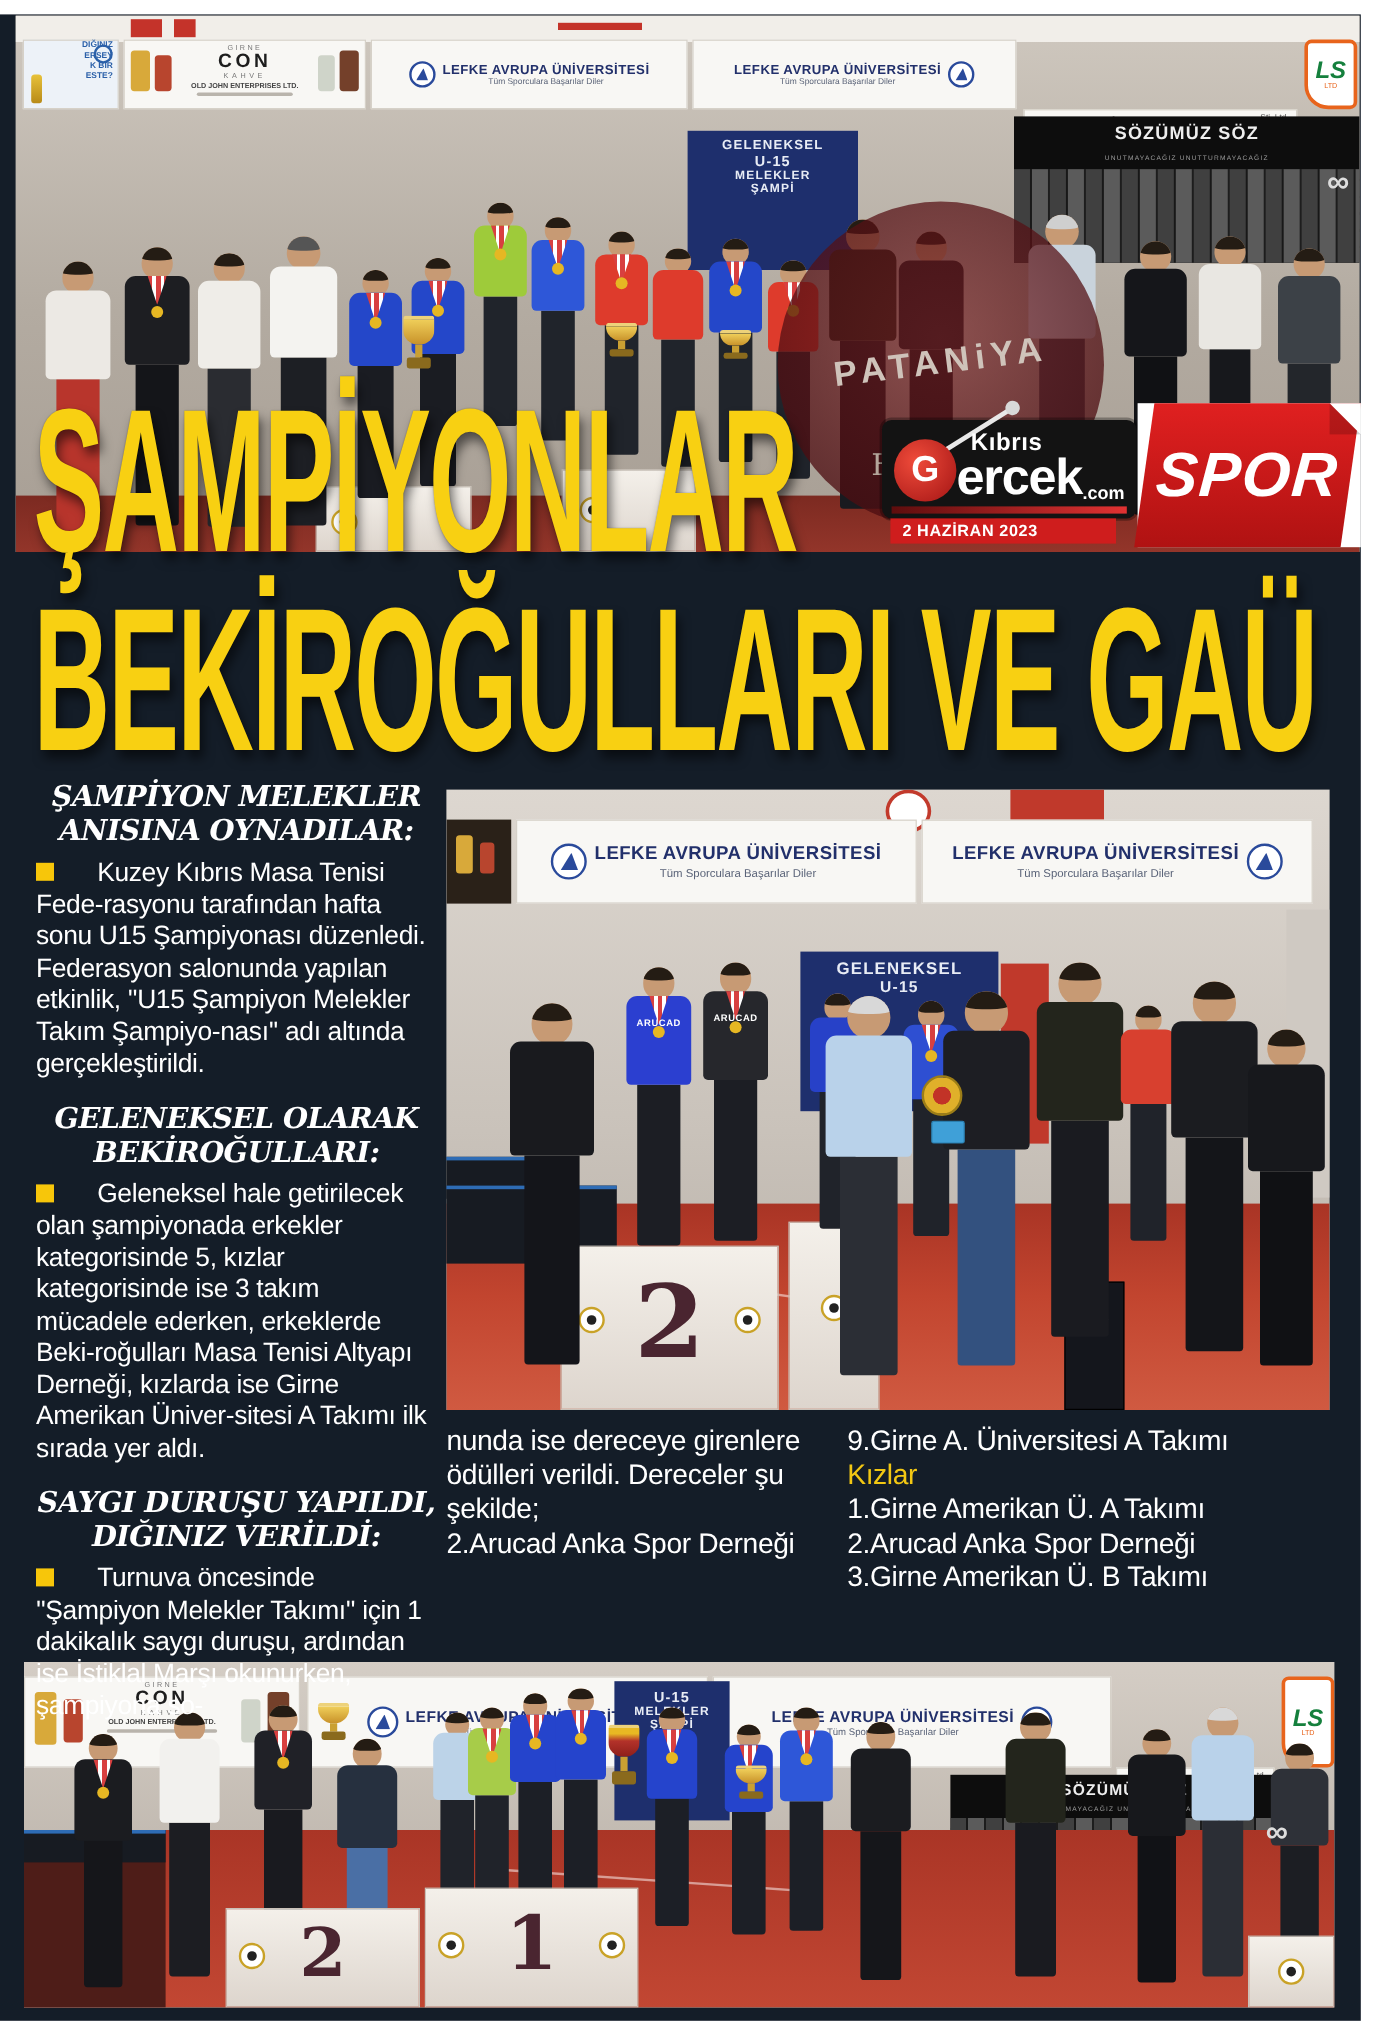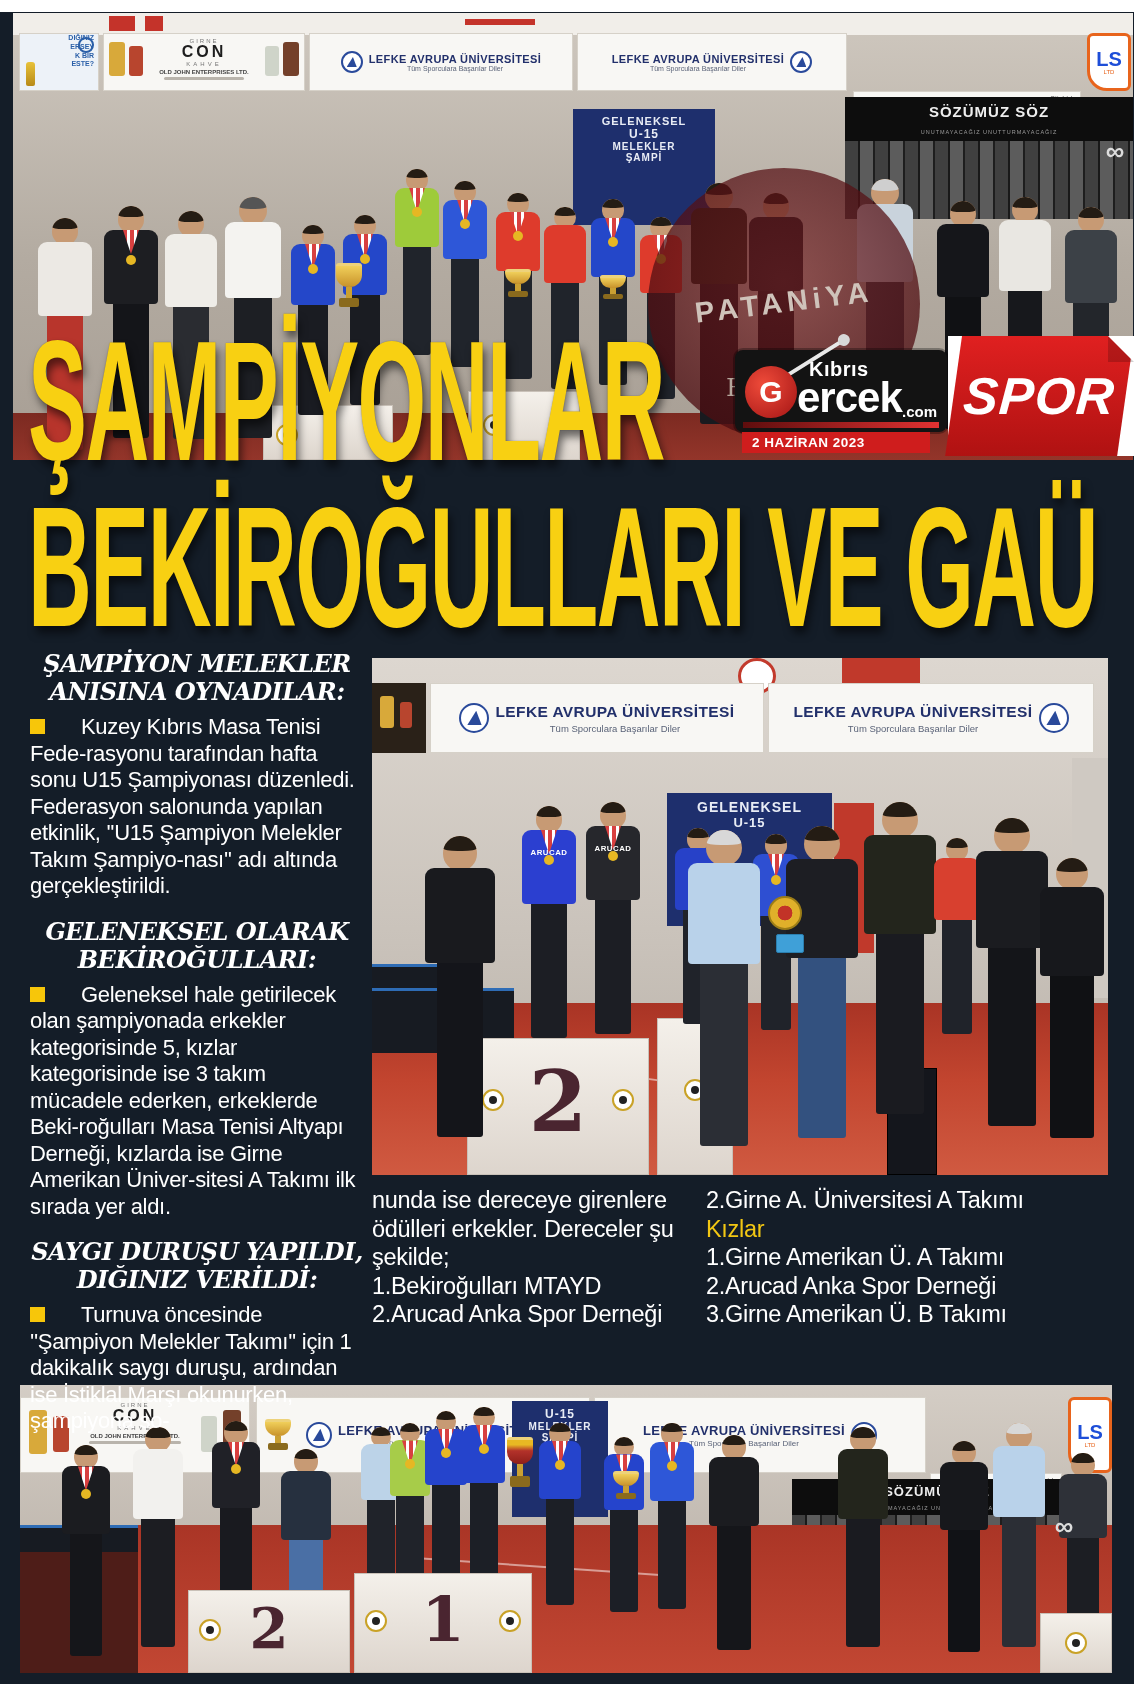--- a/index.html
+++ b/index.html
@@ -32,21 +32,21 @@
      background:conic-gradient(#e9c50a 0 25%,#2a52c0 25% 50%,#c03a8a 50% 75%,#141414 75%);}
   .d-name{font-weight:bold;color:#161616;font-size:24px;}
   .d-sti{position:absolute;right:6px;top:3px;font-size:7px;color:#555;}
   .d-offset{display:block;font-size:7px;letter-spacing:4px;color:#8a8f94;margin-top:1px;}
   .d-bars{display:block;height:4px;margin:1px 26px;opacity:.75;
      background:repeating-linear-gradient(90deg,#e04030 0 9px,#3a7bd0 9px 18px,#f0c400 18px 27px,#3aa044 27px 36px);}
   .d-web{display:block;font-size:6.5px;color:#3a62b8;margin-top:1px;}
   .ph-bot .d-name{font-size:19px}.ph-bot .d-diamond{width:14px;height:14px}
 
   .lsbox{background:#fff;border:3px solid #e8641c;border-radius:6px 6px 6px 20px;display:flex;flex-direction:column;align-items:center;justify-content:center;}
-  .lsbox b{color:#1d4ed8;font-size:20px;line-height:1;}
+  .lsbox b{color:#15803d;font-size:20px;font-style:italic;line-height:1;}
   .lsbox small{font-size:6px;color:#e8641c;}
 
   .con{text-align:center;padding-top:4px;position:relative;}
   .con-girne{display:block;font-size:6px;letter-spacing:2px;color:#777;}
   .con-name{display:block;font-size:16px;font-weight:bold;letter-spacing:3px;color:#1d1d1d;line-height:1.05;}
   .con-kahve{display:block;font-size:6px;letter-spacing:3px;color:#777;}
   .con-co{display:block;font-size:6px;font-weight:bold;color:#444;margin-top:2px;}
   .con-ln{display:block;height:3px;margin:2px 30% 0;background:#b9b4ac;border-radius:2px;}
   .jar{position:absolute;border-radius:3px;}
 
@@ -570,26 +570,25 @@
           </div>
           <div class="p-torso" style="width: 64.8px; height: 89.1px; background: rgb(23, 24, 28);"></div>
           <div class="p-legs" style="width: 43.2px; height: 162px; background: rgb(16, 17, 20);"></div>
         </div>
         <div class="plaque" style="left: 396px; top: 238px;"></div>
         <div class="bluebox" style="left: 404px; top: 276px;"></div>
       </div>
   </figure>
 
   <div class="colM">
-    <div>nunda ise dereceye girenlere ödülleri erkekler.  Dereceler şu şekilde;</div>
-    <div>1.Bekiroğulları MTAYD</div>
+    <div>nunda ise dereceye girenlere ödülleri verildi.  Dereceler şu şekilde;</div>
     <div>2.Arucad Anka Spor Derneği</div>
   </div>
   <div class="colR">
-    <div>2.Girne A. Üniversitesi A Takımı</div>
+    <div>9.Girne A. Üniversitesi A Takımı</div>
     <div class="ylabel">Kızlar</div>
     <div>1.Girne Amerikan Ü. A Takımı</div>
     <div>2.Arucad Anka Spor Derneği</div>
     <div>3.Girne Amerikan Ü. B Takımı</div>
   </div>
 
   <figure class="photo ph-bot" id="phBot">
     <div class="bn con" style="left:0;top:12px;width:230px;height:76px;">
       <span class="jar" style="left:8px;top:12px;width:18px;height:44px;background:#d8a93a;"></span>
       <span class="jar" style="left:32px;top:18px;width:16px;height:36px;background:#b8452e;"></span>

